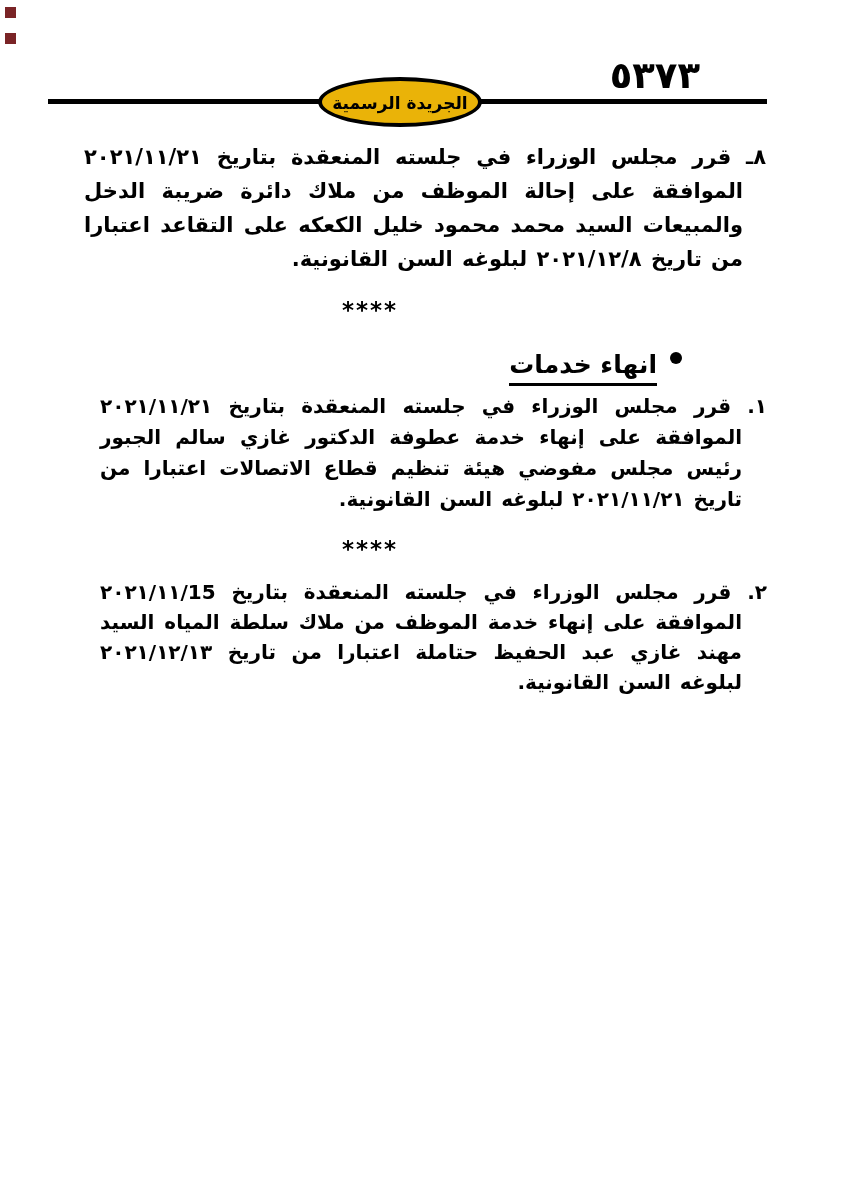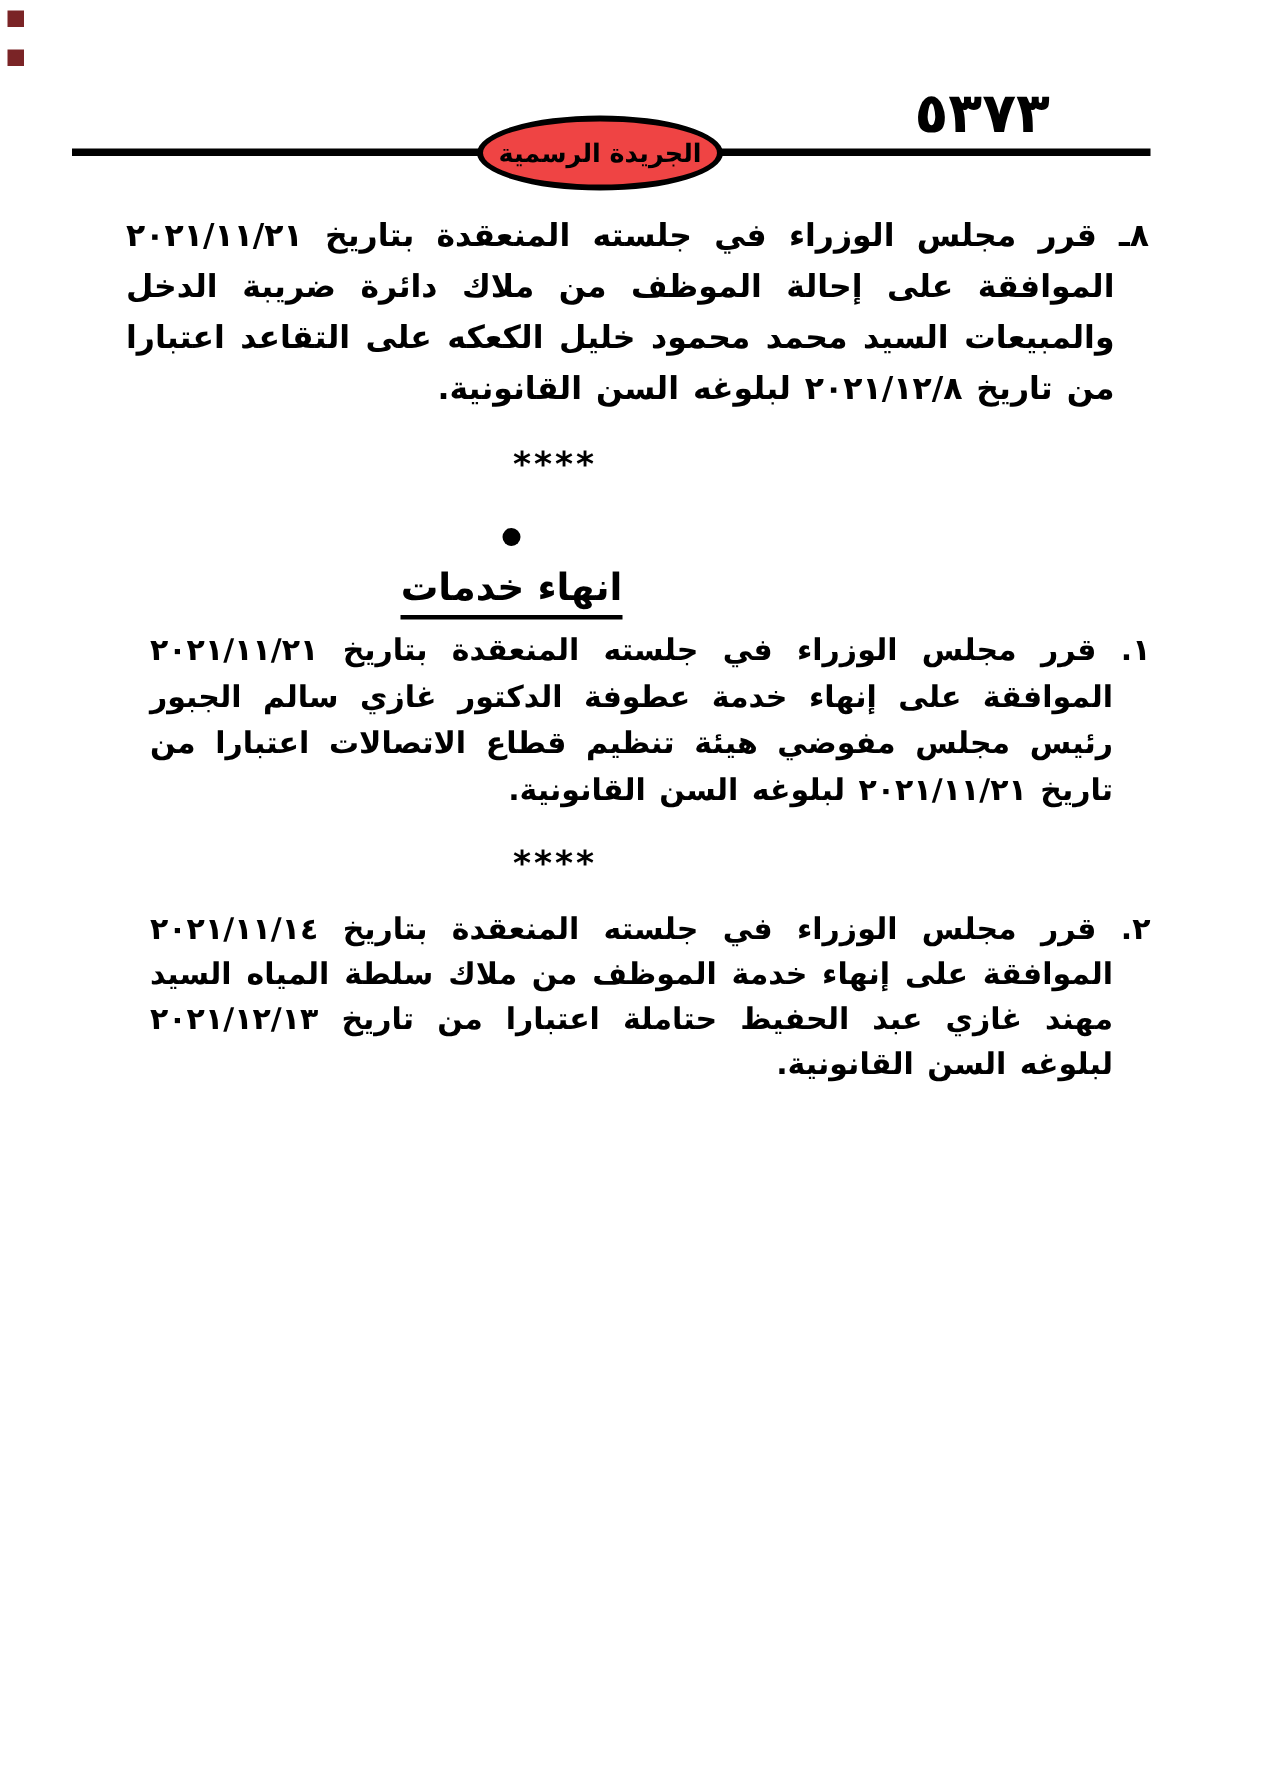--- a/index.html
+++ b/index.html
@@ -47,21 +47,21 @@
     background: #000;
   }
 
   
   .gazette-badge {
     position: absolute;
     top: 77px;
     left: 318px;
     width: 164px;
     height: 50px;
-    background: #ef4444;
+    background: #eab308;
     border: 4px solid #000;
     border-radius: 50%;
     box-sizing: border-box;
     display: flex;
     align-items: center;
     justify-content: center;
     z-index: 2;
   }
   .gazette-badge .badge-text {
     font-size: 17px;
@@ -102,22 +102,22 @@
   }
   .stars-1 { margin-top: 20px; }
   .stars-2 { margin-top: 14px; }
 
   .section-heading {
     direction: rtl;
     margin-top: 26px;
     margin-right: 168px;
     line-height: 30px;
     display: flex;
-    flex-direction: column;
-    align-items: center;
+    flex-direction: row;
+    align-items: flex-start;
     justify-content: flex-start;
     gap: 13px;
   }
   .section-heading .bullet {
     width: 12px;
     height: 12px;
     border-radius: 50%;
     background: #000;
     flex: 0 0 auto;
     margin-top: 2px;
@@ -148,13 +148,13 @@
 
 <div class="section-heading">
   <span class="bullet"></span>
   <span class="heading-text">انهاء خدمات</span>
 </div>
 
 <p class="para numbered-item item-1"><span>١.</span> <span>قرر مجلس الوزراء في جلسته المنعقدة بتاريخ ٢٠٢١/١١/٢١ الموافقة على إنهاء خدمة عطوفة الدكتور غازي سالم الجبور رئيس مجلس مفوضي هيئة تنظيم قطاع الاتصالات اعتبارا من تاريخ ٢٠٢١/١١/٢١ لبلوغه السن القانونية.</span></p>
 
 <div class="stars stars-2">****</div>
 
-<p class="para numbered-item item-2"><span>٢.</span> <span>قرر مجلس الوزراء في جلسته المنعقدة بتاريخ ٢٠٢١/١١/١٤ الموافقة على إنهاء خدمة الموظف من ملاك سلطة المياه السيد مهند غازي عبد الحفيظ حتاملة اعتبارا من تاريخ ٢٠٢١/١٢/١٣ لبلوغه السن القانونية.</span></p>
+<p class="para numbered-item item-2"><span>٢.</span> <span>قرر مجلس الوزراء في جلسته المنعقدة بتاريخ ٢٠٢١/١١/15 الموافقة على إنهاء خدمة الموظف من ملاك سلطة المياه السيد مهند غازي عبد الحفيظ حتاملة اعتبارا من تاريخ ٢٠٢١/١٢/١٣ لبلوغه السن القانونية.</span></p>
 
 </body></html>

